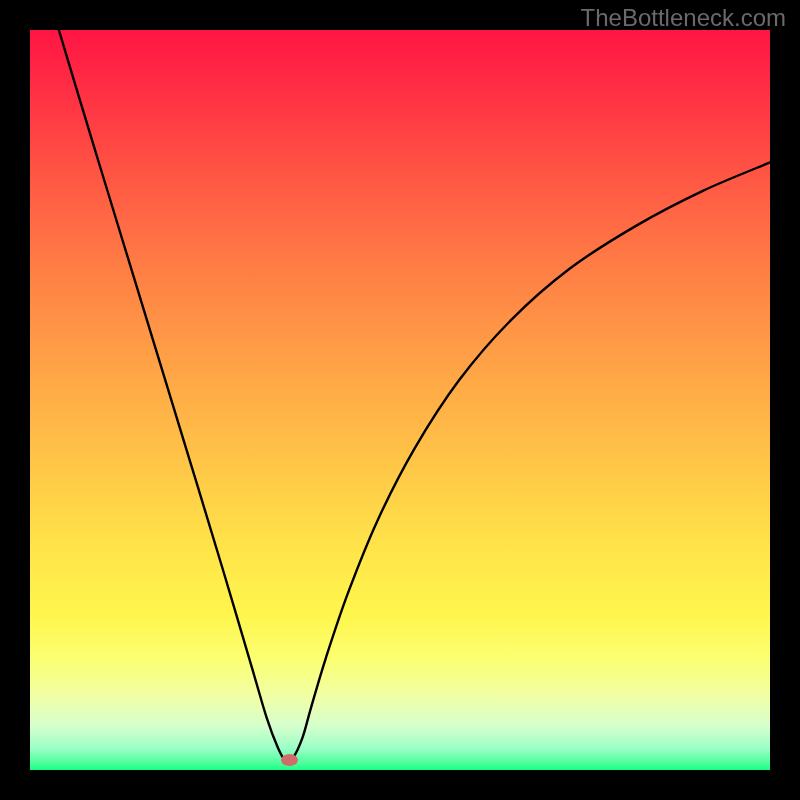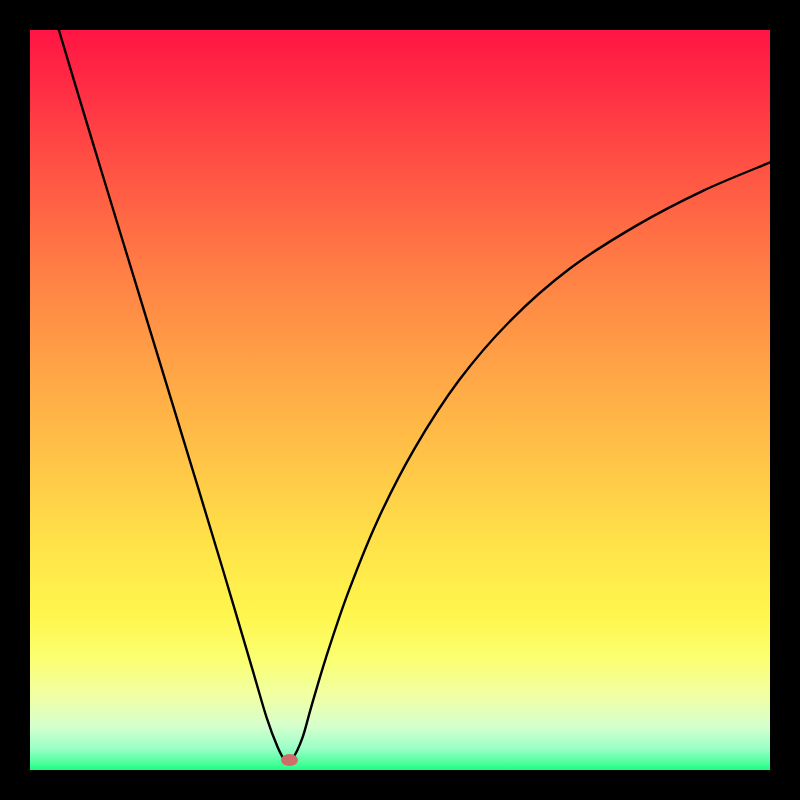--- a/index.html
+++ b/index.html
@@ -71,20 +71,21 @@
     top: 0;
     width: 100%;
     height: 100%;
     z-index: 10;
   }
 </style>
 </head>
 <body>
 
 <div class="frame">
+  <div class="watermark">TheBottleneck.com</div>
   <div class="plot-area">
     <div class="gradient"></div>
     <svg class="curve" viewBox="0 0 740 740" preserveAspectRatio="none">
       <path id="curve-path" d="M 28.86 0.00 C 31.45 8.63, 36.88 26.89, 44.40 51.80 C 51.92 76.71, 64.13 117.04, 74.00 149.48 C 83.87 181.92, 93.73 214.11, 103.60 246.42 C 113.47 278.73, 123.33 311.05, 133.20 343.36 C 143.07 375.67, 152.93 407.86, 162.80 440.30 C 172.67 472.74, 182.53 505.05, 192.40 537.98 C 202.27 570.91, 214.60 612.84, 222.00 637.88 C 229.40 662.92, 232.48 674.88, 236.80 688.20 C 241.12 701.52, 244.82 710.77, 247.90 717.80 C 250.98 724.83, 252.83 728.65, 255.30 730.38 C 257.77 732.11, 259.86 731.86, 262.70 728.16 C 265.54 724.46, 269.24 716.69, 272.32 708.18 C 275.40 699.67, 277.25 690.54, 281.20 677.10 C 285.15 663.66, 289.83 646.64, 296.00 627.52 C 302.17 608.40, 309.57 585.34, 318.20 562.40 C 326.83 539.46, 336.70 513.93, 347.80 489.88 C 358.90 465.83, 371.23 441.41, 384.80 418.10 C 398.37 394.79, 413.17 371.36, 429.20 350.02 C 445.23 328.68, 462.50 308.70, 481.00 290.08 C 499.50 271.46, 519.23 254.07, 540.20 238.28 C 561.17 222.49, 584.60 208.31, 606.80 195.36 C 629.00 182.41, 651.20 171.06, 673.40 160.58 C 695.60 150.10, 728.90 137.15, 740.00 132.46" fill="none" stroke="#000" stroke-width="2.4" stroke-linejoin="round" stroke-linecap="round"></path>
     </svg>
     <div id="marker" class="marker" style="left: 250.5px; top: 724.38px; width: 17px; height: 12px; background: rgb(207, 109, 107);"></div>
   </div>
 </div>
 
 </body></html>

